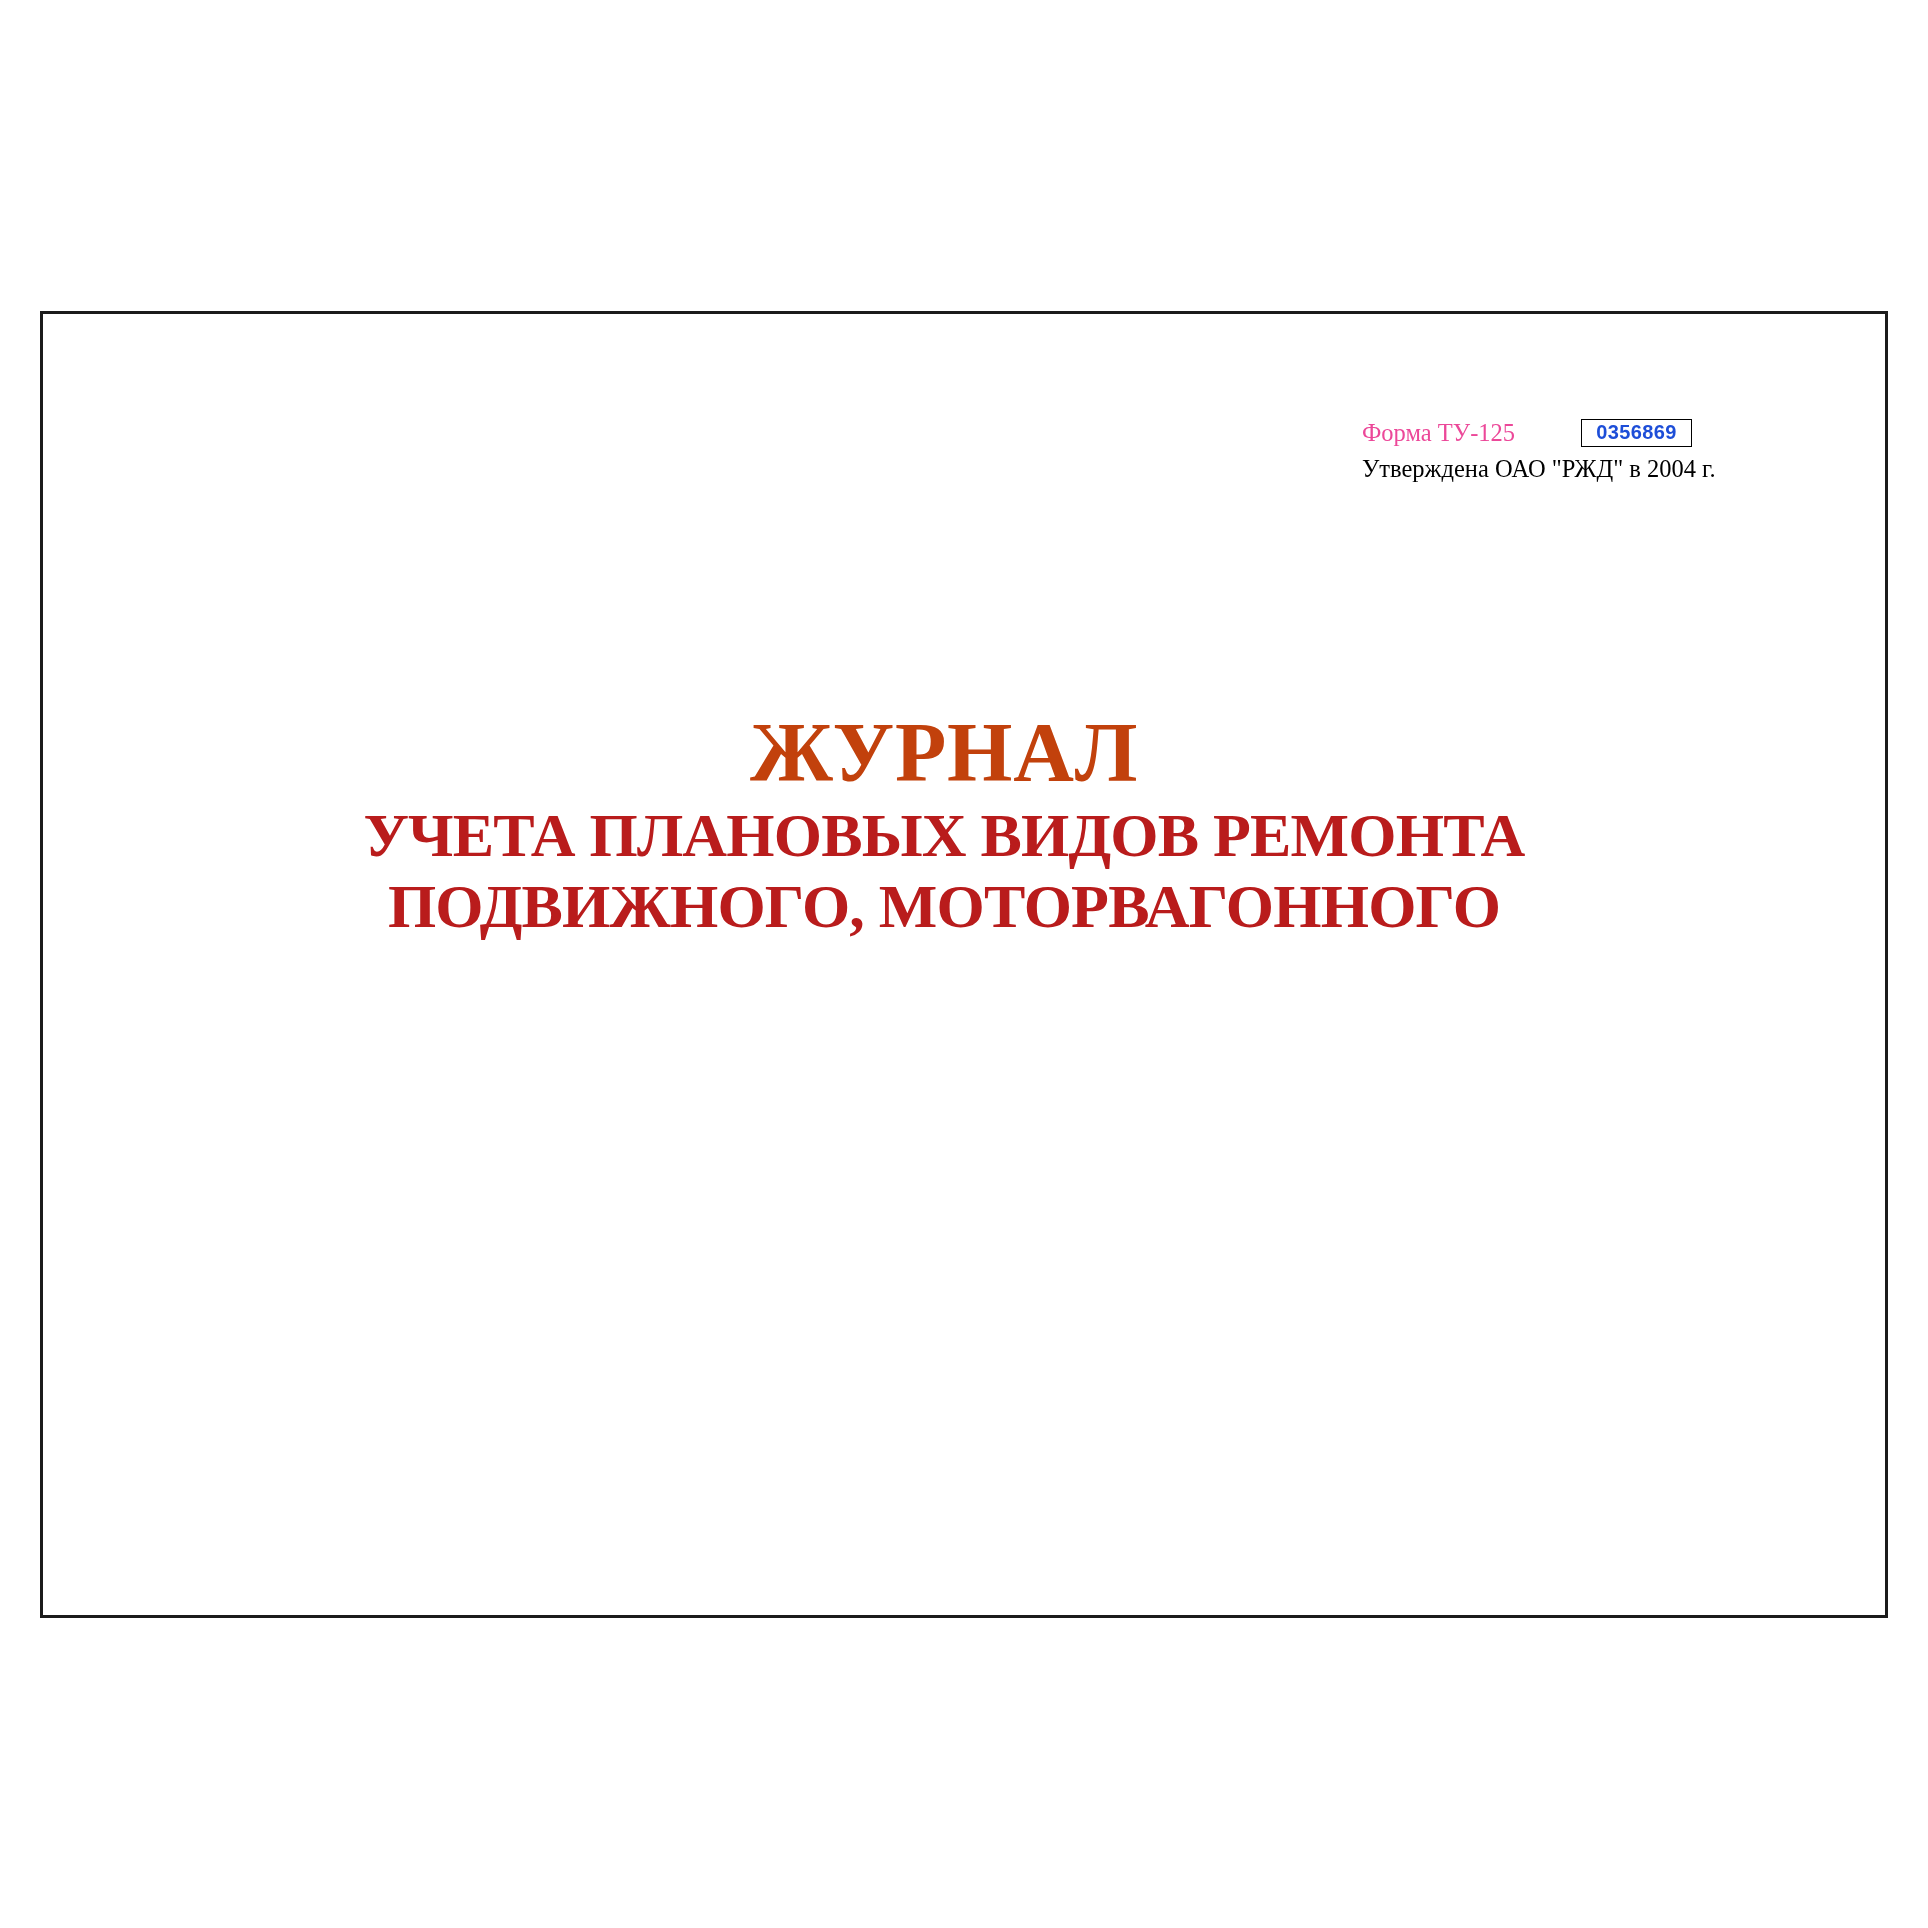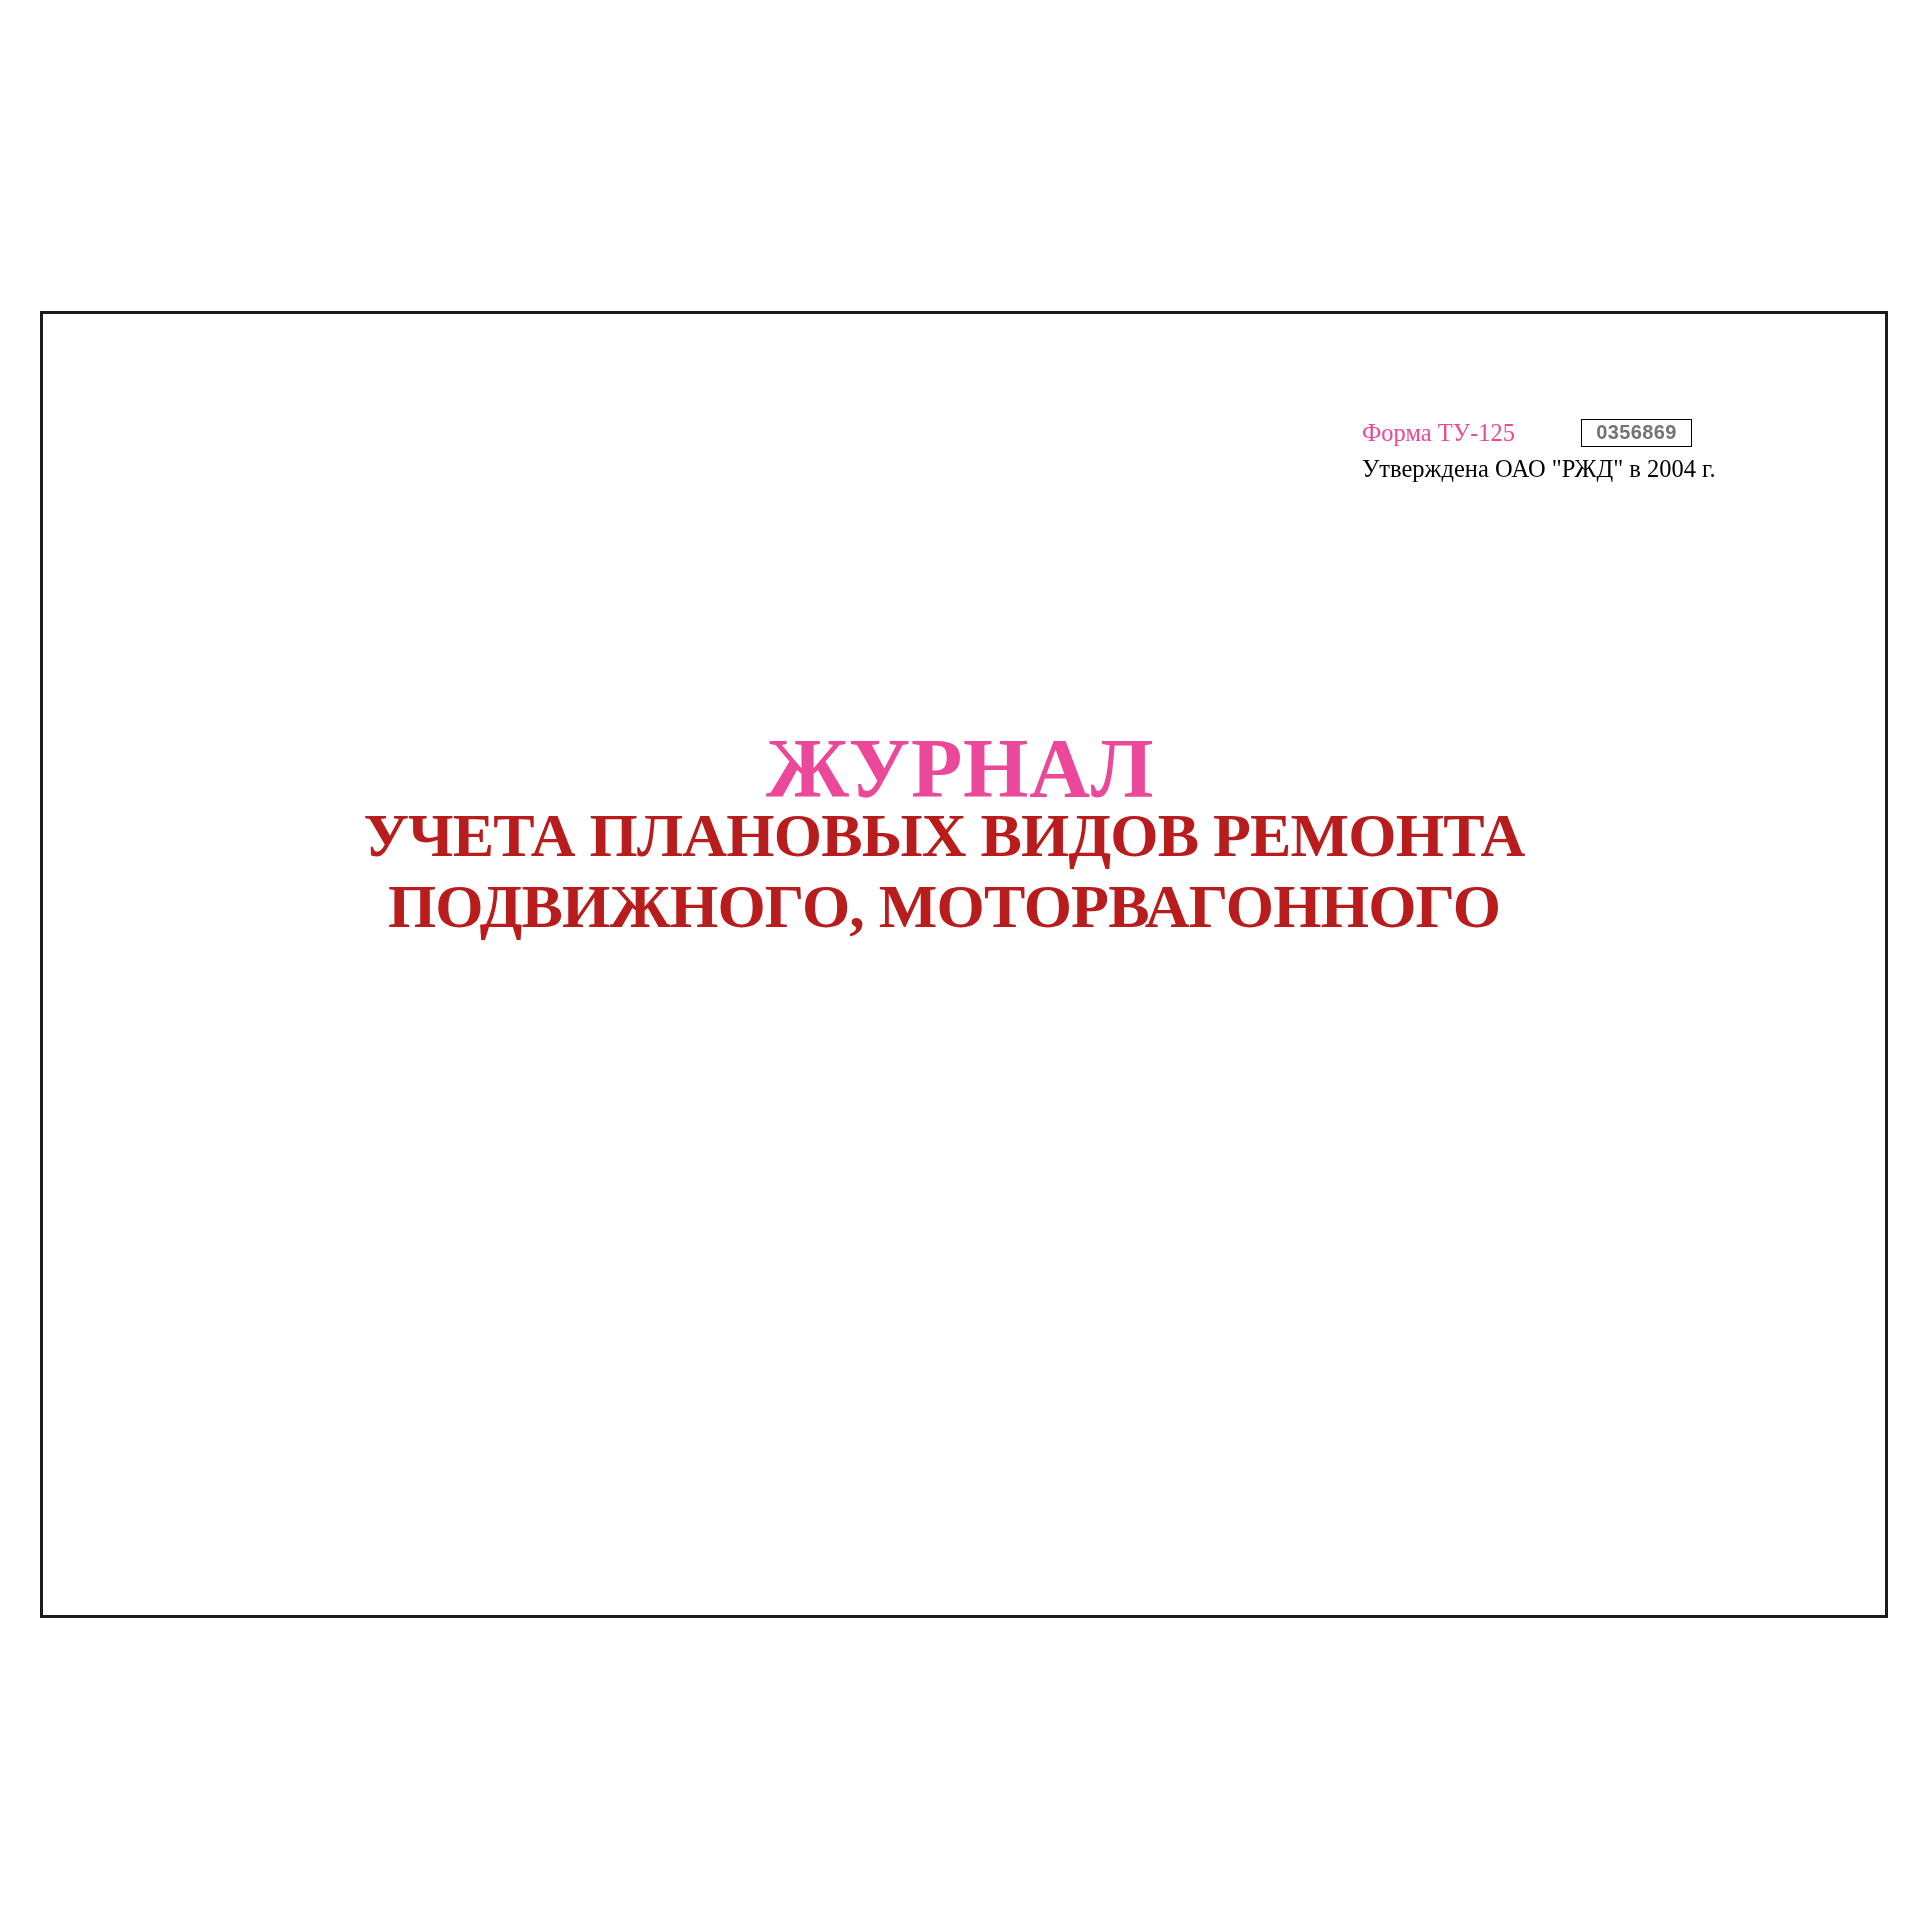--- a/index.html
+++ b/index.html
@@ -50,42 +50,42 @@
     display: flex;
     align-items: center;
     justify-content: center;
     background: #ffffff;
   }
   .serial-number {
     font-family: "Liberation Sans", sans-serif;
     font-weight: 700;
     font-size: 20px;
     letter-spacing: 0.4px;
-    color: #737373;
+    color: #1d4ed8;
   }
   .approval {
     font-size: 24.5px;
     line-height: 30px;
     margin-top: 5.5px;
     color: #000000;
   }
   .title-main {
     position: absolute;
     top: 397px;
     left: 0;
     width: 100%;
-    margin: 16px;
+    margin: 0;
     text-align: center;
     transform: translateX(-20px);
     font-family: "Liberation Serif", serif;
     font-weight: 700;
     font-size: 84px;
     line-height: 84px;
     letter-spacing: 0.8px;
-    color: #ec4899;
+    color: #c2410c;
   }
   .subtitle {
     position: absolute;
     top: 486px;
     left: 0;
     width: 100%;
     text-align: center;
     transform: translateX(-20px);
     font-weight: 700;
     font-size: 62px;

